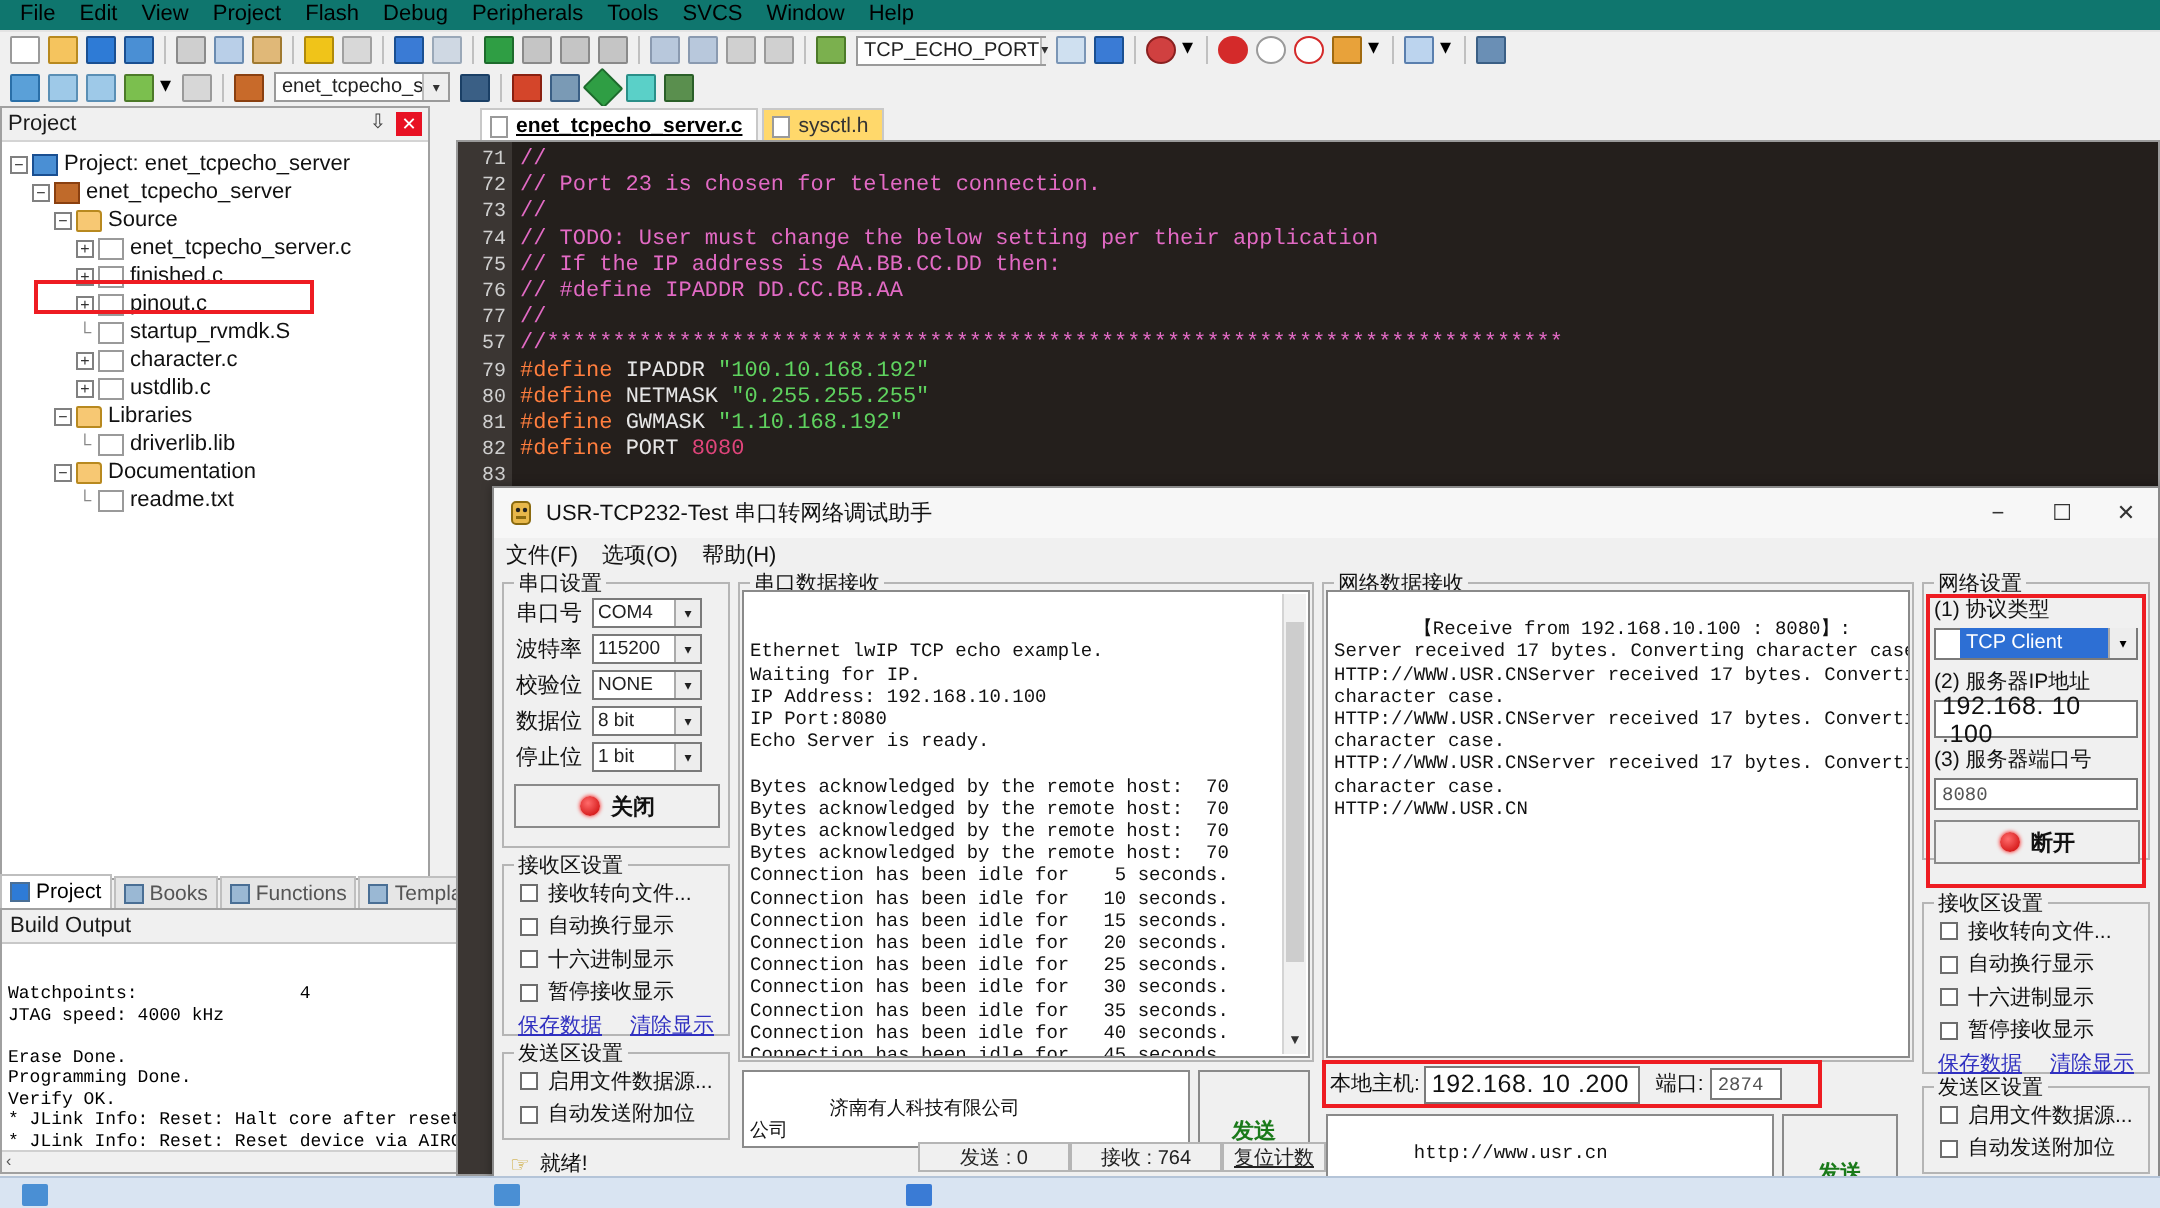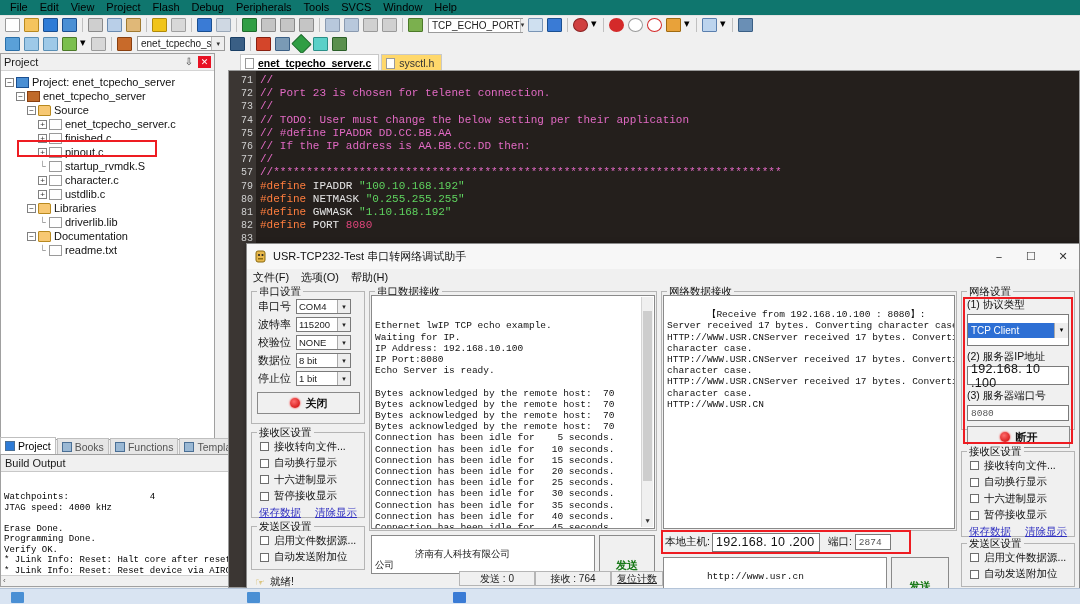--- a/index.html
+++ b/index.html
@@ -130,21 +130,21 @@
         font-family:"Liberation Mono", monospace; font-size:9.5px; line-height:11.2px; color:#111;
         padding:2px 3px; white-space:pre; }
   .vsb { position:absolute; right:1px; top:1px; bottom:1px; width:12px; background:#f0f0f0;
          border-left:1px solid #d4d4d4; }
   .vsb .ar { height:12px; text-align:center; font-size:7px; color:#333; line-height:12px; }
   .vsb .th { position:absolute; left:1px; right:1px; background:#cdcdcd; }
   .ip-inp { height:19px; border:1px solid #7a7a7a; background:#fff; display:flex; align-items:center;
             font-size:12.5px; color:#111; padding-left:3px; letter-spacing:.3px; }
   .port-inp { height:16px; border:1px solid #7a7a7a; background:#fff; display:flex; align-items:center;
               font-size:9.5px; color:#555; padding-left:3px; font-family:"Liberation Mono", monospace; }
-  .sel-blue { height:32px; border:1px solid #7a7a7a; background:#fff; display:flex; align-items:center; }
+  .sel-blue { height:16px; border:1px solid #7a7a7a; background:#fff; display:flex; align-items:flex-end;padding-left:12px; }
   .sel-blue .v { background:#2d6fd4; color:#fff; flex:1; height:15px; display:flex; align-items:center;
                  padding-left:3px; font-size:10px; }
   .sel-blue .ar { width:14px; height:15px; background:#ededed; border-left:1px solid #aaa;
                   display:flex; align-items:center; justify-content:center; font-size:7px; }
 
   .sendbox { position:absolute; background:#fff; border:1px solid #8a8a8a;
              font-family:"Liberation Mono", monospace; font-size:9.5px; line-height:11px; color:#111;
              padding:2px 3px; white-space:pre; overflow:hidden; }
   .sendbtn { position:absolute; border:1px solid #8a8a8a; background:#f0f0f0; display:flex;
              align-items:flex-end; justify-content:center; font-size:11px; font-weight:bold; color:#1a7a1a; }
@@ -478,22 +478,22 @@
             <div>81</div>
             <div>82</div>
             <div>83</div>
           </div>
      </div>
      <div class="codewrap" id="codeArea">
           <div class="cl"><span class="c-cmt">//</span></div>
           <div class="cl"><span class="c-cmt">// Port 23 is chosen for telenet connection.</span></div>
           <div class="cl"><span class="c-cmt">//</span></div>
           <div class="cl"><span class="c-cmt">// TODO: User must change the below setting per their application</span></div>
+          <div class="cl"><span class="c-cmt">// If the IP address is AA.BB.CC.DD then:</span></div>
           <div class="cl"><span class="c-cmt">// #define IPADDR DD.CC.BB.AA</span></div>
-          <div class="cl"><span class="c-cmt">// If the IP address is AA.BB.CC.DD then:</span></div>
           <div class="cl"><span class="c-cmt">//</span></div>
           <div class="cl"><span class="c-cmt">//*****************************************************************************</span></div>
           <div class="cl"><span class="c-pp">#define</span><span class="c-id"> IPADDR </span><span class="c-str">"100.10.168.192"</span></div>
           <div class="cl"><span class="c-pp">#define</span><span class="c-id"> NETMASK </span><span class="c-str">"0.255.255.255"</span></div>
           <div class="cl"><span class="c-pp">#define</span><span class="c-id"> GWMASK </span><span class="c-str">"1.10.168.192"</span></div>
           <div class="cl"><span class="c-pp">#define</span><span class="c-id"> PORT </span><span class="c-num">8080</span></div>
           <div class="cl"><span class="c-id"></span></div>
         </div>
    </div>
  </div>

